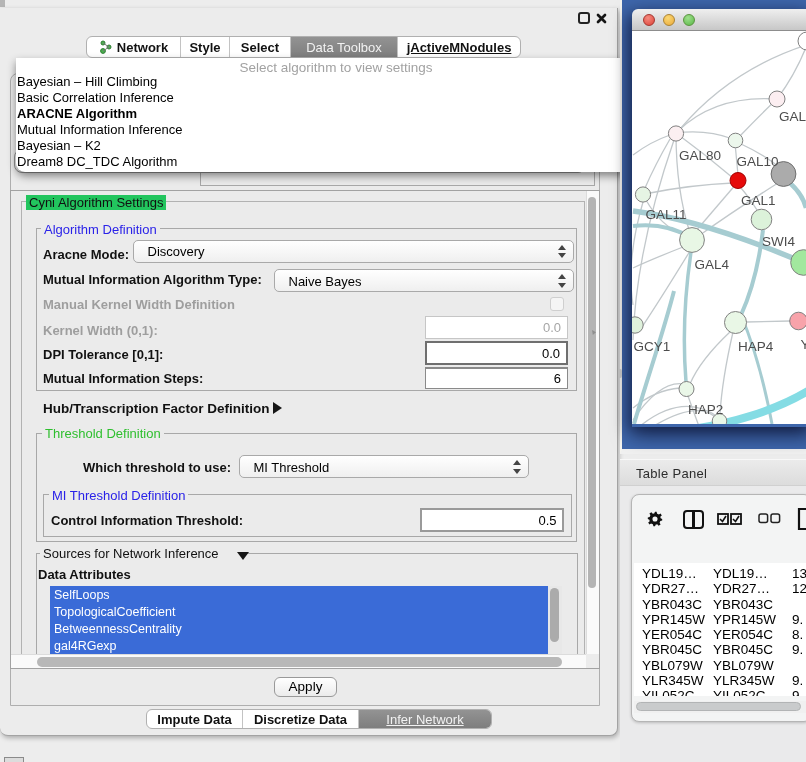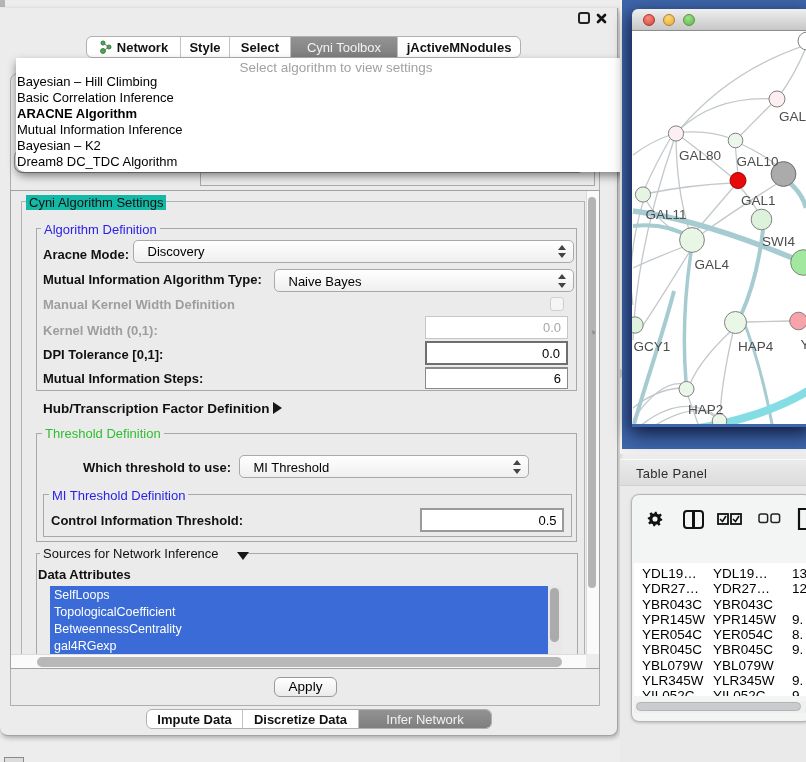--- a/index.html
+++ b/index.html
@@ -13,21 +13,21 @@
   border-radius:0 0 8px 8px; box-shadow:1px 2px 5px rgba(0,0,0,0.28); }
 #titlebar { left:0; top:0; width:617px; height:24px;
   background:linear-gradient(#f6f6f6,#d5d5d5); border-bottom:1px solid #9d9d9d; }
 #titlebar .t { position:absolute; left:20px; top:4px; font-size:14px; color:#111; }
 #floatico { left:578px; top:4px; width:12px; height:12px; border:2px solid #222; border-radius:3px; }
 
 .seg { position:absolute; display:flex; background:#fff; border:1px solid #b0b0b0;
   border-radius:6px; overflow:hidden; }
 .seg .s { display:flex; align-items:center; justify-content:center;
   font-size:13px; font-weight:600; color:#111; border-right:1px solid #c3c3c3; }
-.seg .s:last-child { border-right:none; }
+.seg .s:last-child { border-right:none;text-decoration:underline; }
 .seg .sel { background:linear-gradient(#939393,#7e7e7e); color:#f2f2f2; font-weight:400; }
 #toptabs { left:86px; top:28px; height:22px; }
 #bottabs { left:146px; top:701px; height:20px; }
 
 #innerpanel { left:10px; top:65px; width:590px; height:633px;
   border:1px solid #aeaeae; border-radius:8px 8px 0 0; background:#ebebeb; }
 
 .gbox { position:absolute; border:1px solid #a8a8a8; }
 #frag-combo1 { left:130px; top:94px; width:458px; height:23px; border:3px solid #5596da;
   border-radius:8px; background:#fff; }
@@ -84,41 +84,41 @@
   </svg>
   <div id="toptabs" class="seg">
     <div class="s" style="width:94px"><svg width="14" height="14" viewBox="0 0 14 14" style="margin-right:4px">
       <circle cx="4" cy="3" r="2" fill="#4caf50" stroke="#2e7d32"></circle>
       <circle cx="4" cy="11" r="2.4" fill="#4caf50" stroke="#2e7d32"></circle>
       <circle cx="10" cy="7" r="2" fill="#4caf50" stroke="#2e7d32"></circle>
       <path d="M4 3 L10 7 L4 11" stroke="#777" fill="none"></path>
           </svg>Network</div>
     <div class="s" style="width:49px">Style</div>
     <div class="s" style="width:61px">Select</div>
-    <div class="s sel" style="width:107px">Cyni Toolbox</div>
+    <div class="s sel" style="width:107px">Data Toolbox</div>
     <div class="s" style="width:122px">jActiveMNodules</div>
   </div>
   <div id="innerpanel" class="abs"></div>
   <div class="gbox" style="left:200px;top:78px;width:395px;height:44px;"></div>
   <div id="frag-combo1" class="abs"></div>
   <div class="gbox" style="left:200px;top:133px;width:395px;height:45px;"></div>
   <div id="frag-combo2" class="abs"></div>
   <div id="drop" class="abs">
     <div class="hint">Select algorithm to view settings</div>
     <div class="it" style="top:16.5px">Bayesian – Hill Climbing</div>
     <div class="it" style="top:32.5px">Basic Correlation Inference</div>
     <div class="it" style="top:48.5px;font-weight:700">ARACNE Algorithm</div>
     <div class="it" style="top:64.5px">Mutual Information Inference</div>
     <div class="it" style="top:80.5px">Bayesian – K2</div>
     <div class="it" style="top:96.5px">Dream8 DC_TDC Algorithm</div>
   </div>
   <div id="spane" class="abs">
 
     <div class="gbox" style="left:10px;top:10px;width:564px;height:460px;border-color:#b2b2b2"></div>
-    <div class="abs" style="left:15px;top:4px;background:#14b8a6;padding:0 3px;font-size:13px;color:#111">Cyni Algorithm Settings</div>
+    <div class="abs" style="left:15px;top:4px;background:#22c55e;padding:0 3px;font-size:13px;color:#111">Cyni Algorithm Settings</div>
 
     <div class="gbox" style="left:25px;top:37px;width:541px;height:163px;"></div>
     <div class="abs" style="left:30px;top:31px;background:#ebebeb;padding:0 3px;font-size:13px;color:#2a22e8">Algorithm Definition</div>
     <div class="abs btxt" style="left:32px;top:56px">Aracne Mode:</div>
     <div class="combo" style="left:121.5px;top:48.5px;width:441px">
           <span class="cv">Discovery</span>
           <span class="arr"></span>
         </div>
     <div class="abs btxt" style="left:32px;top:81px">Mutual Information Algorithm Type:</div>
     <div class="combo" style="left:262.5px;top:78px;width:300px">

